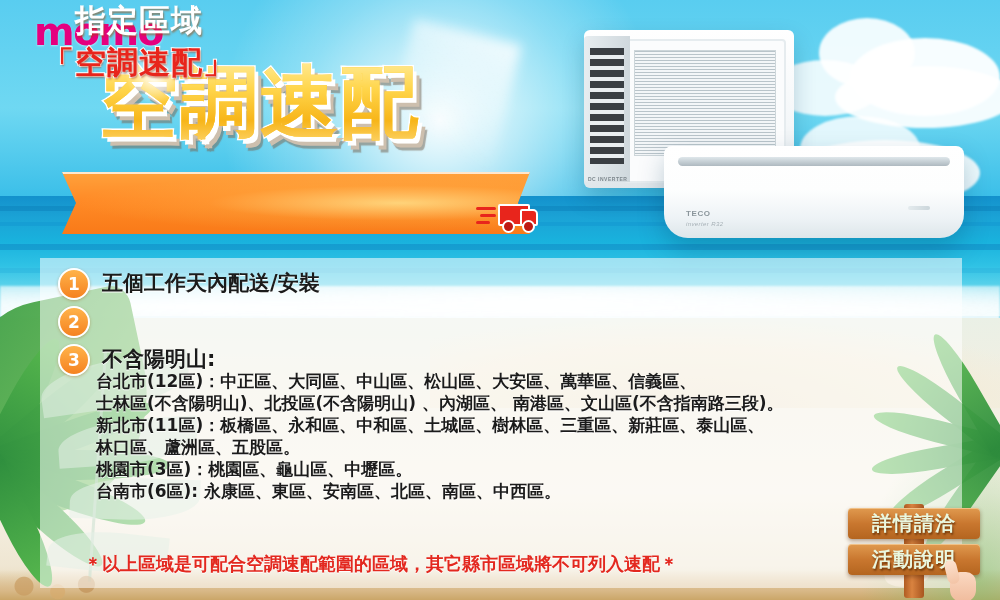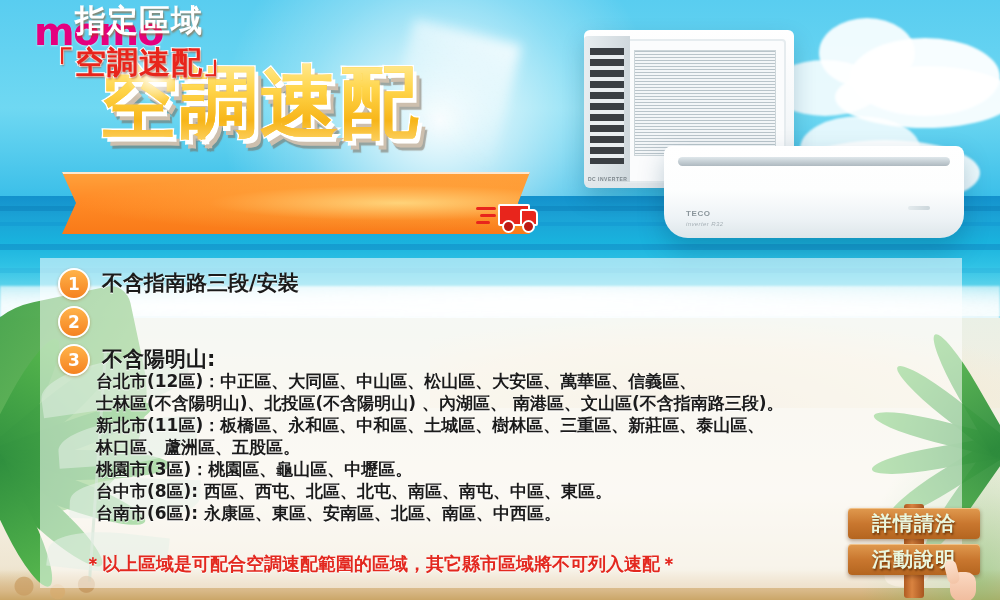--- a/index.html
+++ b/index.html
@@ -425,37 +425,36 @@
     <div class="truck-body"></div>
     <div class="truck-cab"></div>
     <div class="truck-wheel tw1"></div>
     <div class="truck-wheel tw2"></div>
   </div>
 
   <div class="panel"></div>
 
   <div class="item i1">
     <div class="badge">1</div>
-    <div class="item-text">不含指南路三段/安裝</div>
+    <div class="item-text">五個工作天內配送/安裝</div>
   </div>
   <div class="item i2">
     <div class="badge">2</div>
   </div>
   <div class="item i3">
     <div class="badge">3</div>
     <div class="item-text">不含陽明山:</div>
   </div>
 
   <div class="city-list">
     <div class="city-line">台北市(12區)：中正區、大同區、中山區、松山區、大安區、萬華區、信義區、</div>
     <div class="city-line">士林區(不含陽明山)、北投區(不含陽明山) 、內湖區、 南港區、文山區(不含指南路三段)。</div>
     <div class="city-line">新北市(11區)：板橋區、永和區、中和區、土城區、樹林區、三重區、新莊區、泰山區、</div>
     <div class="city-line">林口區、蘆洲區、五股區。</div>
     <div class="city-line">桃園市(3區)：桃園區、龜山區、中壢區。</div>
-    <div class="city-line">台中市(8區): 西區、西屯、北區、北屯、南區、南屯、中區、東區。</div>
     <div class="city-line">台南市(6區): 永康區、東區、安南區、北區、南區、中西區。</div>
   </div>
 
   <div class="footnote">＊以上區域是可配合空調速配範圍的區域，其它縣市區域將不可列入速配＊</div>
 
   <div class="sign">
     <div class="sign-post"></div>
     <div class="sign-plank plank1"></div>
     <div class="sign-plank plank2"></div>
     <div class="sign-text st1">詳情請洽</div>

